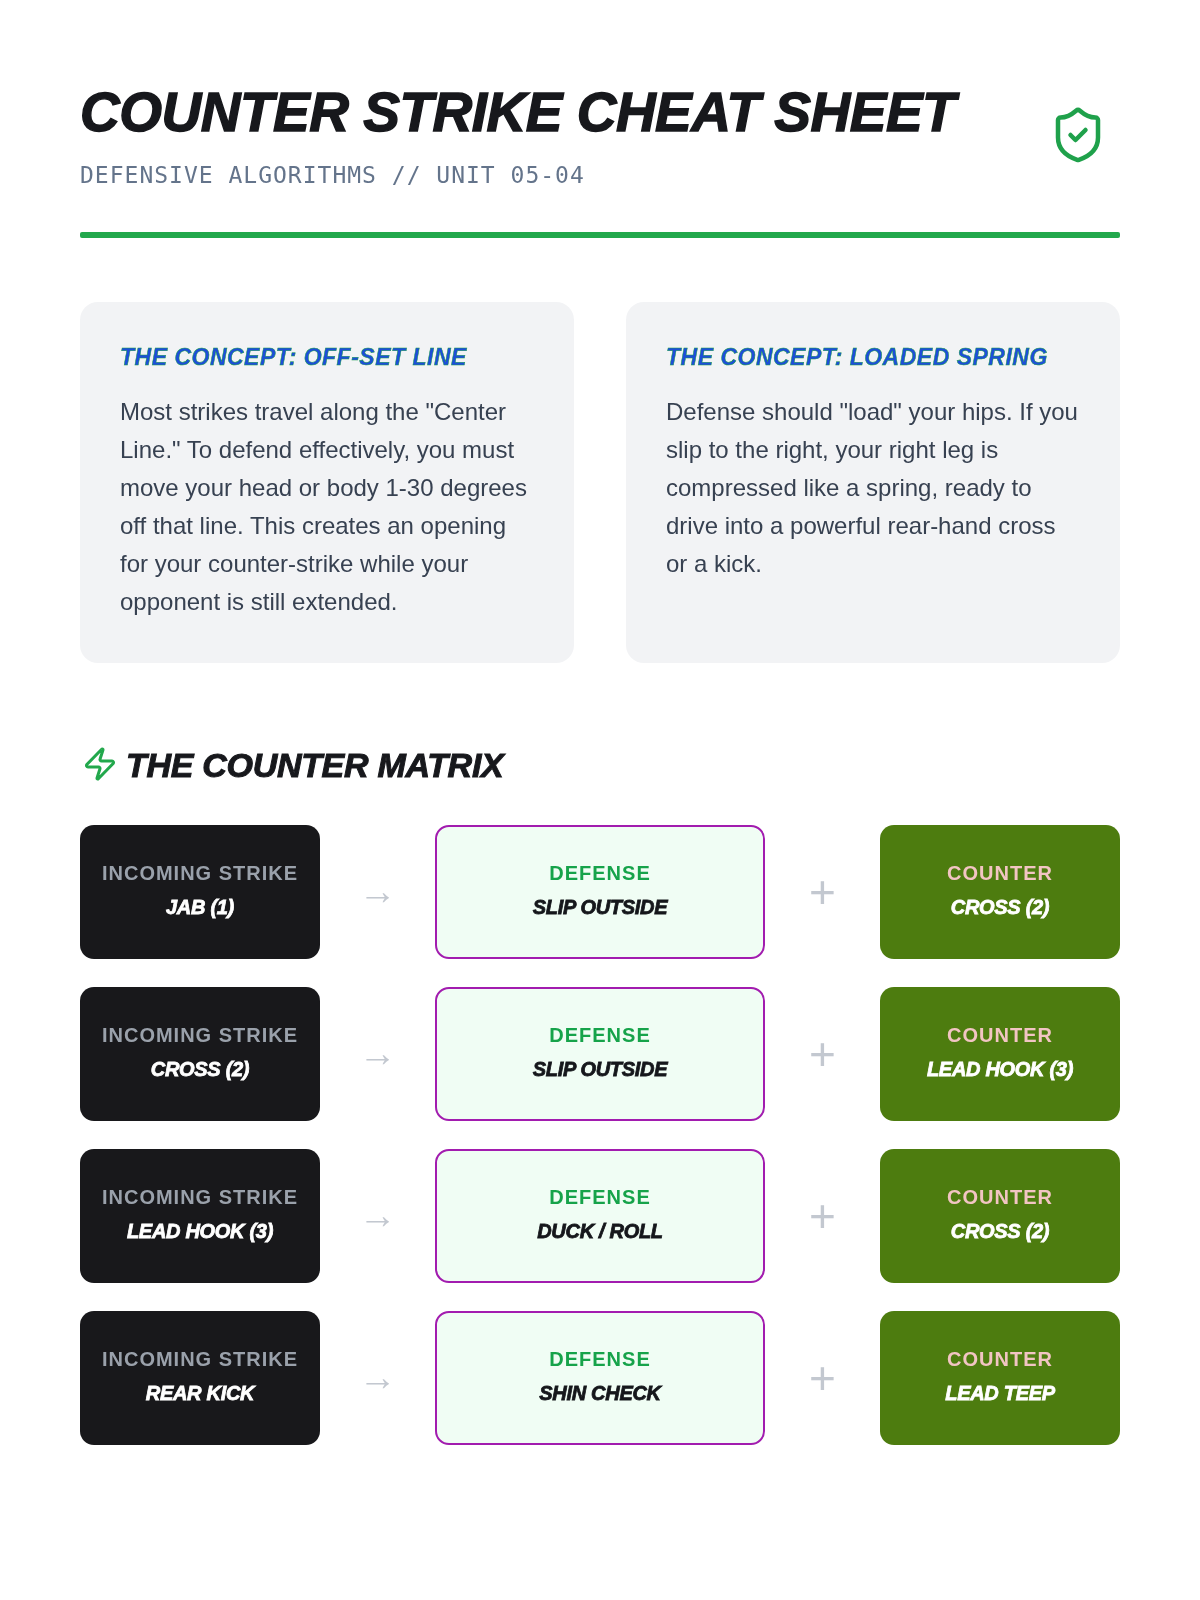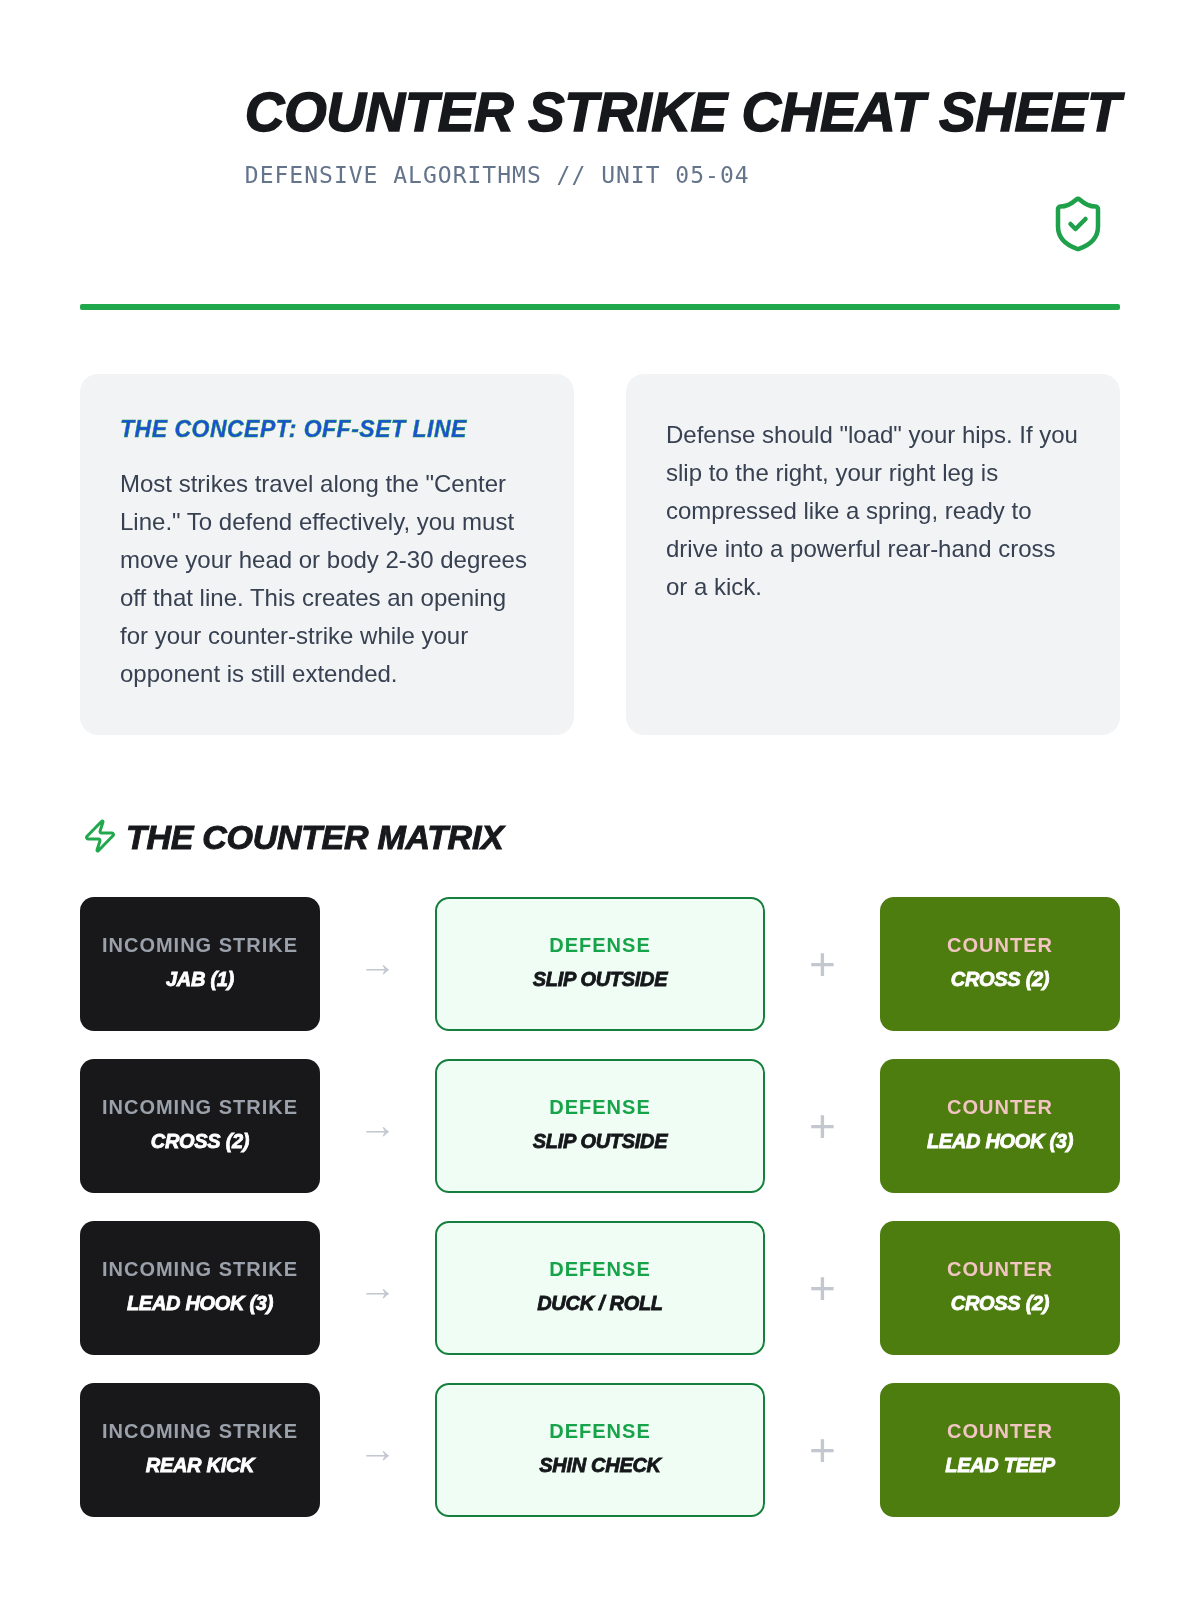--- a/index.html
+++ b/index.html
@@ -3,21 +3,21 @@
 <meta charset="utf-8">
 <style>
   html,body{margin:0;padding:0;}
   body{
     width:1200px;height:1600px;overflow:hidden;background:#ffffff;
     font-family:"Liberation Sans", sans-serif;color:#17181c;
   }
   .page{padding:82px 80px 0 80px;}
 
   
-  .header{display:flex;justify-content:space-between;align-items:flex-end;flex-direction:column;}
+  .header{display:flex;justify-content:space-between;align-items:center;}
   .title{
     margin:0;max-width:880px;
     font-size:55px;line-height:1.12;font-weight:700;font-style:italic;
     text-transform:uppercase;color:#17181c;letter-spacing:-0.5px;
     -webkit-text-stroke:1.4px #17181c;
   }
   .subtitle{
     margin-top:18px;
     font-family:"DejaVu Sans Mono", monospace;
     font-size:23px;color:#64748b;letter-spacing:1px;
@@ -64,21 +64,21 @@
     text-transform:uppercase;
   }
   .card-value{
     font-size:20px;font-weight:700;font-style:italic;line-height:1.38;
     text-transform:uppercase;letter-spacing:-0.3px;
     -webkit-text-stroke:0.8px currentColor;
   }
   .strike-card{background:#18181b;}
   .strike-card .card-label{color:#9aa1ab;}
   .strike-card .card-value{color:#ffffff;}
-  .defense-card{background:#f0fdf4;border:2px solid #15803d;padding:24px 12px;}
+  .defense-card{background:#f0fdf4;border:2px solid #a21caf;padding:24px 12px;}
   .defense-card .card-label{color:#16a34a;}
   .defense-card .card-value{color:#15171b;}
   .counter-card{background:#4d7c0f;}
   .counter-card .card-label{color:#f2c5c3;}
   .counter-card .card-value{color:#ffffff;}
   .connector{
     display:flex;align-items:center;justify-content:center;
     color:#c3c8d0;font-weight:400;
   }
   .connector.arrow{font-size:38px;}
@@ -100,23 +100,24 @@
         <path d="m9 12 2 2 4-4"></path>
       </svg>
     </span>
   </div>
 
   <div class="divider"></div>
 
   <section class="concepts">
     <div class="concept-card">
       <h3 class="concept-heading">THE CONCEPT: OFF-SET LINE</h3>
-      <p class="concept-body">Most strikes travel along the "Center Line." To defend effectively, you must move your head or body 2-30 degrees off that line. This creates an opening for your counter-strike while your opponent is still extended.</p>
+      <p class="concept-body">Most strikes travel along the "Center Line." To defend effectively, you must move your head or body 1-30 degrees off that line. This creates an opening for your counter-strike while your opponent is still extended.</p>
     </div>
     <div class="concept-card">
+      <h3 class="concept-heading">THE CONCEPT: LOADED SPRING</h3>
       <p class="concept-body">Defense should "load" your hips. If you slip to the right, your right leg is compressed like a spring, ready to drive into a powerful rear-hand cross or a kick.</p>
     </div>
   </section>
 
   <section class="matrix">
     <div class="matrix-heading">
       <span>
         <svg width="36" height="38" viewBox="0 0 24 24" fill="none" stroke="#22a84c" stroke-width="2" stroke-linecap="round" stroke-linejoin="round">
           <path d="M4 14a1 1 0 0 1-.78-1.63l9.9-10.2a.5.5 0 0 1 .86.46l-1.92 6.02A1 1 0 0 0 13 10h7a1 1 0 0 1 .78 1.63l-9.9 10.2a.5.5 0 0 1-.86-.46l1.92-6.02A1 1 0 0 0 11 14z"></path>
         </svg>

